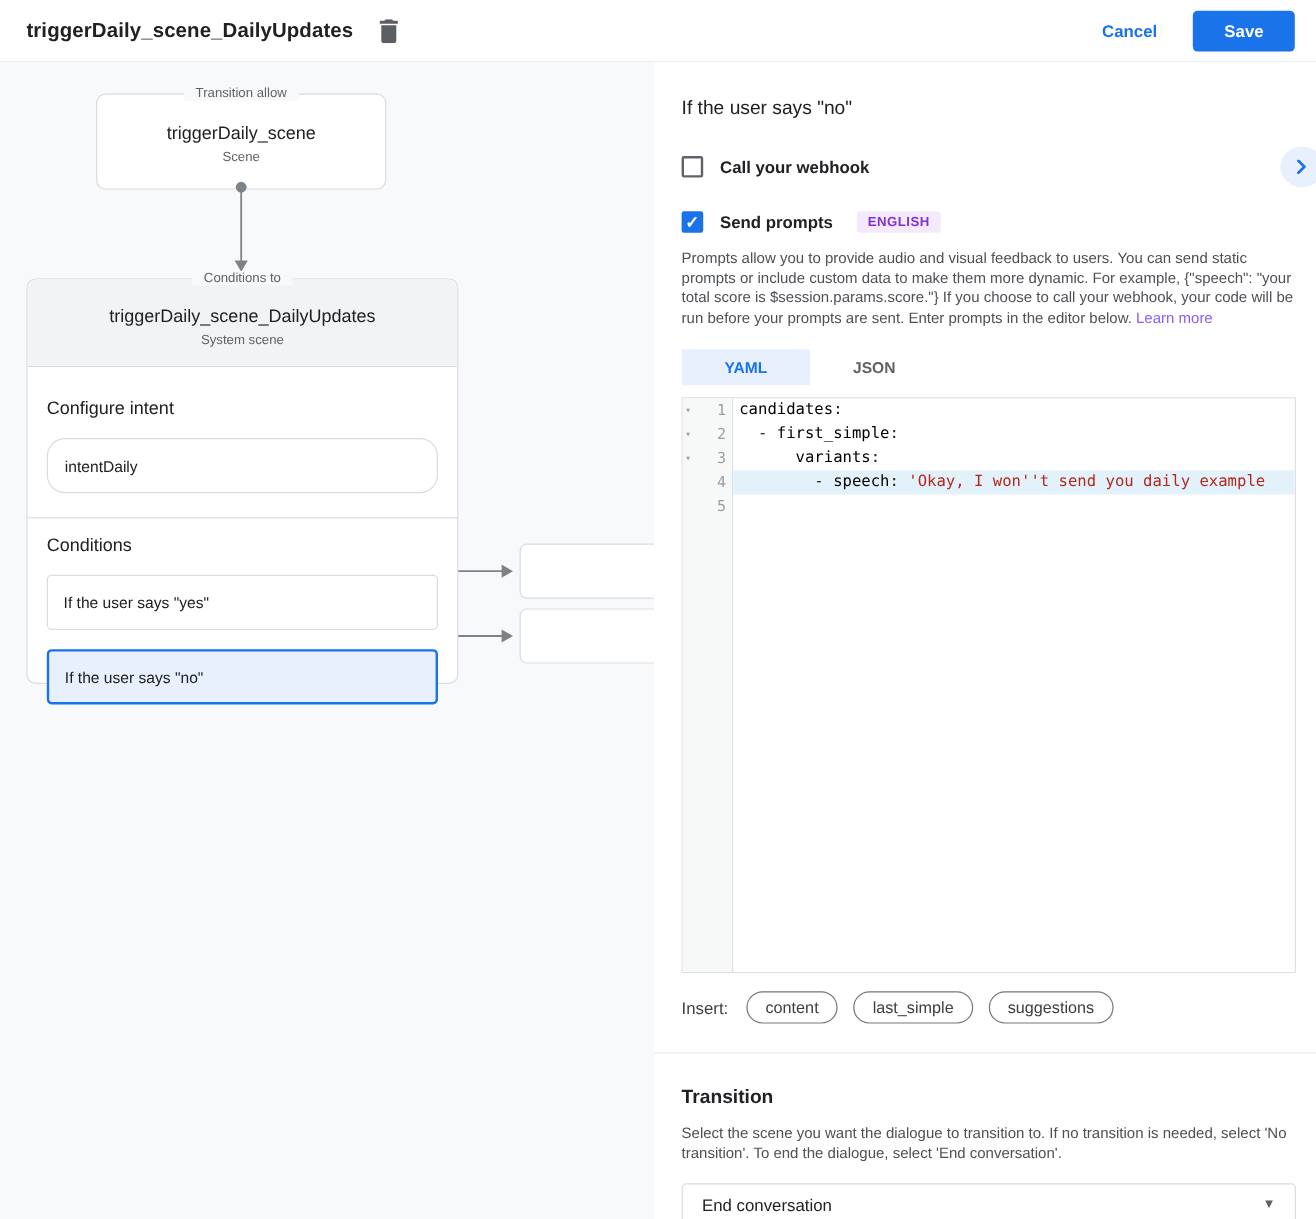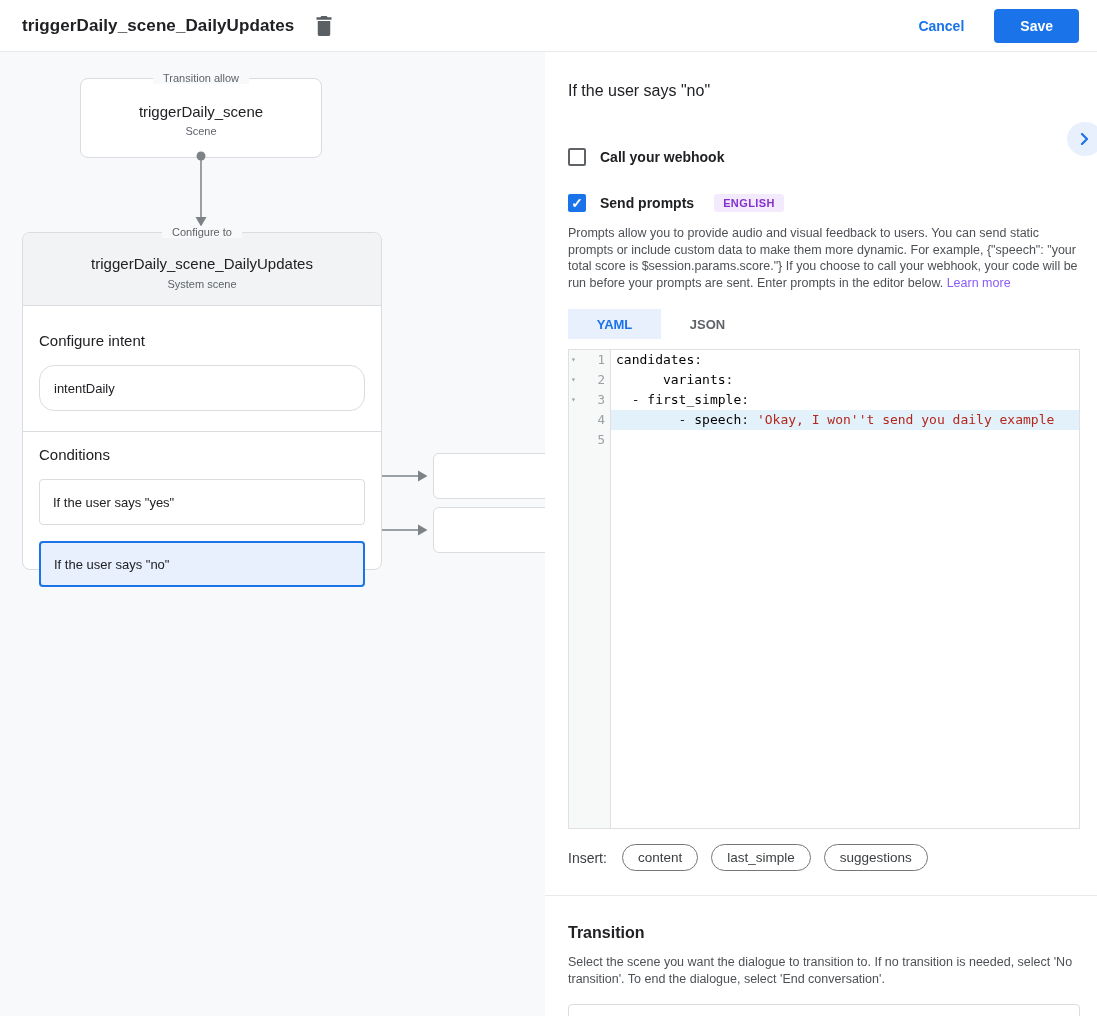--- a/index.html
+++ b/index.html
@@ -52,35 +52,35 @@
   .connectors { position:absolute; left:0; top:0; pointer-events:none; }
 
   
   .panel { position:relative; flex:1; background:#fff; padding:0 17px 0 23px; overflow:hidden; }
   .panel-title { margin-top:30px; font-size:16px; font-weight:400; color:#202124; }
   .collapse-btn { position:absolute; top:70px; right:-6px; width:36px; height:34px;
                   border:none; border-radius:50%; background:#e8f0fe; color:#1a73e8;
                   cursor:pointer; display:flex; align-items:center; justify-content:center; }
 
   .check-row { display:flex; align-items:center; gap:14px; }
-  .check-row.webhook { margin-top:48px; }
+  .check-row.webhook { margin-top:30px; }
   .check-row.prompts { margin-top:28px; }
   .checkbox { width:18px; height:18px; border:2px solid #5f6368; border-radius:2px;
               background:#fff; cursor:pointer; flex:none; }
   .checkbox.checked { background:#1a73e8; border-color:#1a73e8; color:#fff; font-size:14px;
                       line-height:15px; text-align:center; font-weight:700; }
   .check-label { font-size:14px; font-weight:700; color:#202124; }
   .lang-badge { margin-left:6px; background:#f4eafd; color:#8430ce; font-size:11px; font-weight:700;
                 letter-spacing:.4px; padding:3px 9px; border-radius:3px; }
 
   .prompts-desc { margin-top:13px; width:512px; font-size:12.5px; line-height:16.5px; color:#4d5156; }
   .learn-more { color:#8b5cf6; text-decoration:none; cursor:pointer; }
 
   .tabs { margin-top:18px; display:flex; }
-  .tab { width:93px; height:30px; display:flex; align-items:center; justify-content:center;
+  .tab { width:107px; height:30px; display:flex; align-items:center; justify-content:center;
          font-size:13px; font-weight:700; color:#5f6368; cursor:pointer; }
   .tab.active { background:#e8f0fe; color:#1a73e8; }
 
   .editor { margin-top:10px; width:512px; height:480px; border:1px solid #e0e0e0;
             display:flex; font-family:"DejaVu Sans Mono","Liberation Mono",monospace;
             font-size:13px; background:#fff; }
   .gutter { width:42px; background:#f7f8f8; border-right:1px solid #e0e0e0; flex:none;
             color:#9aa0a6; text-align:right; }
   .gutter-row { height:20px; line-height:20px; position:relative; padding-right:5px; font-size:12.5px; }
   .fold { position:absolute; left:2px; top:0; font-size:8px; color:#9aa0a6; }
@@ -139,21 +139,21 @@
         <circle cx="366" cy="424" r="4.5" stroke="none"></circle>
         <line x1="368" y1="424" x2="419" y2="424" stroke-width="1.5"></line>
         <path d="M418 418.5 L418 429.5 L427.5 424 Z" stroke="none"></path>
         <circle cx="366" cy="478" r="4.5" stroke="none"></circle>
         <line x1="368" y1="478" x2="419" y2="478" stroke-width="1.5"></line>
         <path d="M418 472.5 L418 483.5 L427.5 478 Z" stroke="none"></path>
       </g>
     </svg>
 
     <div class="to-container">
-      <span class="box-legend">Configure to</span>
+      <span class="box-legend">Conditions to</span>
       <div class="to-header">
         <div class="scene-title">triggerDaily_scene_DailyUpdates</div>
         <div class="scene-sub">System scene</div>
       </div>
       <div class="configure">
         <div class="section-label">Configure intent</div>
         <div class="intent-box">intentDaily</div>
       </div>
       <div class="to-divider"></div>
       <div class="conditions">
@@ -200,22 +200,22 @@
     <div class="editor">
       <div class="gutter">
         <div class="gutter-row"><span class="fold">▾</span><span>1</span></div>
         <div class="gutter-row"><span class="fold">▾</span><span>2</span></div>
         <div class="gutter-row"><span class="fold">▾</span><span>3</span></div>
         <div class="gutter-row"><span>4</span></div>
         <div class="gutter-row"><span>5</span></div>
       </div>
       <div class="code-area">
         <div class="code-line"><span class="tok-key">candidates</span><span>:</span></div>
+        <div class="code-line"><span>  - </span><span class="tok-key">first_simple</span><span>:</span></div>
         <div class="code-line"><span>      </span><span class="tok-key">variants</span><span>:</span></div>
-        <div class="code-line"><span>  - </span><span class="tok-key">first_simple</span><span>:</span></div>
         <div class="code-line hl"><span>        - </span><span class="tok-key">speech</span><span>: </span><span class="tok-str">'Okay, I won''t send you daily example</span></div>
         <div class="code-line"></div>
       </div>
     </div>
 
     <div class="insert-row">
       <span class="insert-label">Insert:</span>
       <button class="chip">content</button>
       <button class="chip">last_simple</button>
       <button class="chip">suggestions</button>

